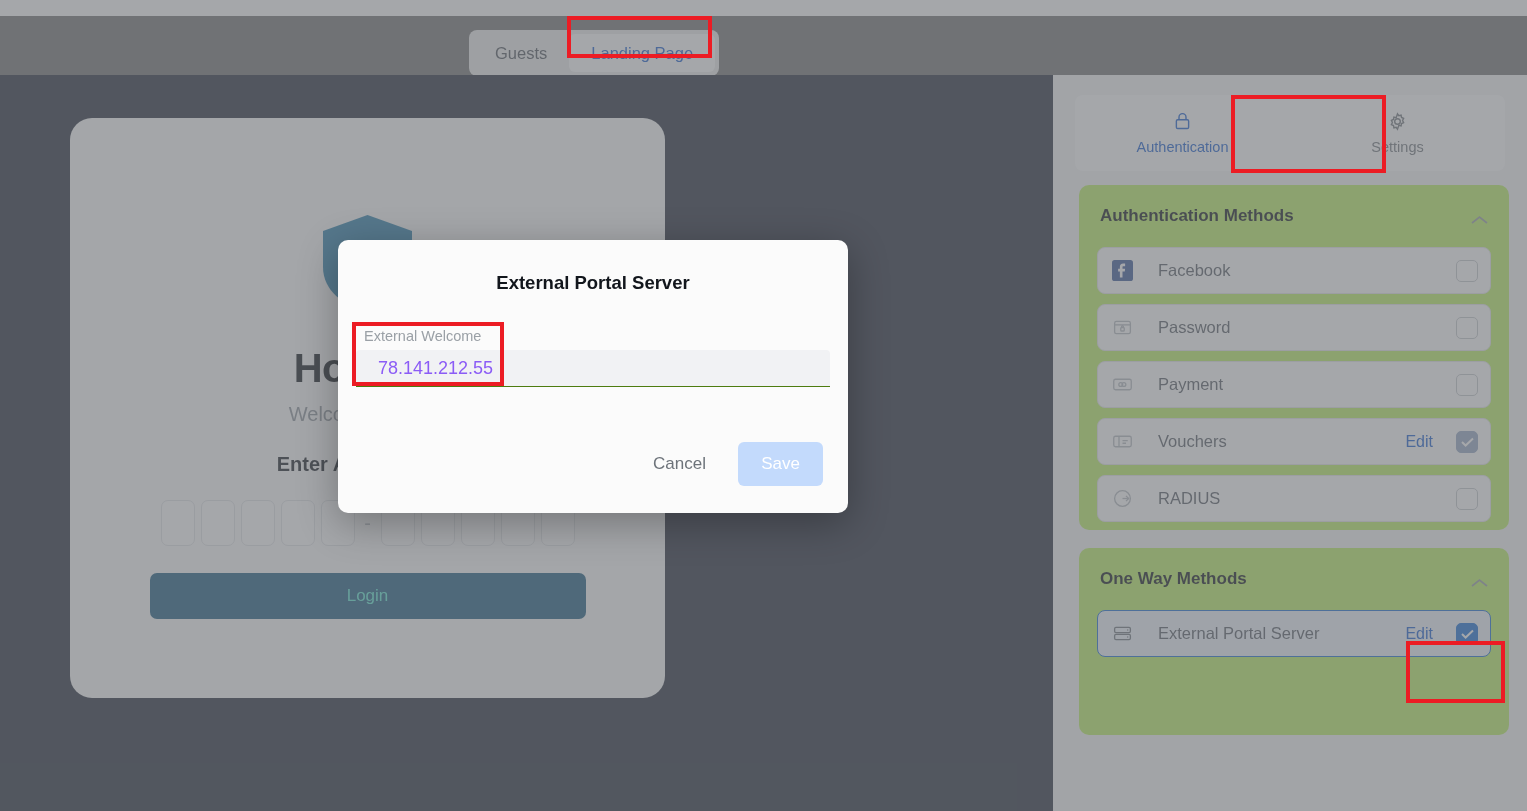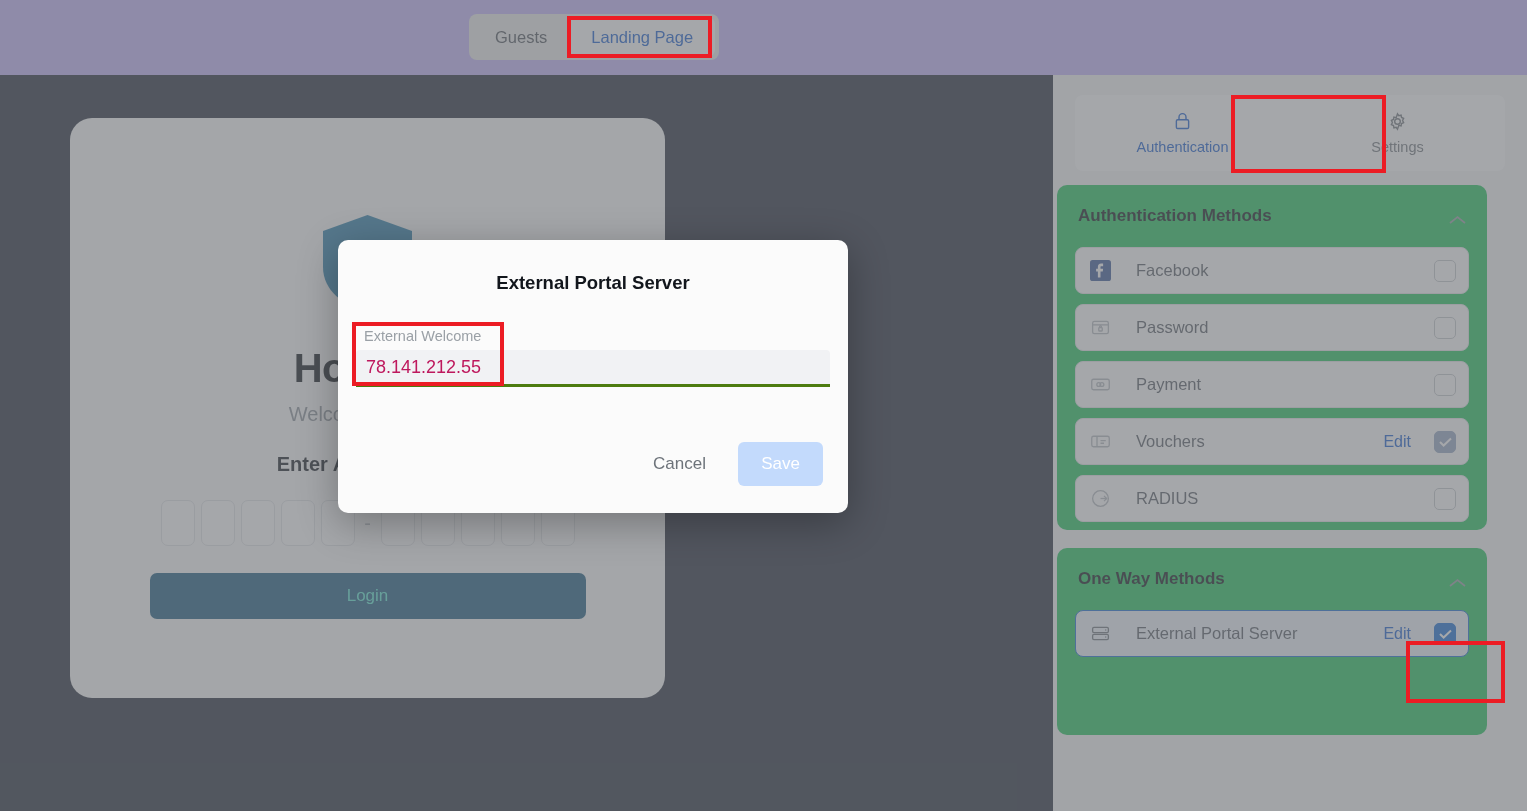--- a/index.html
+++ b/index.html
@@ -5,22 +5,22 @@
   * { margin:0; padding:0; box-sizing:border-box; }
   html, body {
     width:1527px; height:811px;
     font-family:"Liberation Sans", sans-serif;
     overflow:hidden; background:#ffffff;
   }
   #root { position:relative; width:1527px; height:811px; }
 
   
   .topbar{
-    position:absolute; left:0; top:0; width:1527px; height:75px;
-    background:#c4b5fd;
+    position:absolute; left:0; top:16px; width:1527px; height:75px;
+    background:#737373;
   }
   .segmented{
     position:absolute; left:469px; top:14px;
     height:46px; background:#eceded; border-radius:8px;
     display:flex; align-items:center; padding:4px;
   }
   .seg-item{
     height:38px; padding:0 22px; border-radius:6px;
     display:flex; align-items:center; justify-content:center;
     font-size:16.5px; color:#50565e; cursor:pointer; white-space:nowrap;
@@ -64,22 +64,22 @@
   }
   .tab{
     flex:1; display:flex; flex-direction:column; align-items:center;
     justify-content:center; gap:7px; cursor:pointer;
     font-size:14.5px; color:#73797f;
   }
   .tab.active{ color:#1b5fd0; }
   .tab svg{ display:block; }
 
   .section{
-    position:absolute; left:4px; width:430px;
-    background:#22c55e; border-radius:10px;
+    position:absolute; left:26px; width:430px;
+    background:#bef264; border-radius:10px;
   }
   #sec-auth{ top:110px; height:345px; }
   #sec-oneway{ top:473px; height:187px; }
   .sec-head{
     height:62px; padding:0 21px; display:flex; align-items:center;
     justify-content:space-between;
   }
   .sec-title{ font-size:17px; font-weight:bold; color:#12161c; }
   .chev{ width:17px; height:10px; }
 
@@ -114,23 +114,23 @@
     box-shadow:0 10px 40px rgba(0,0,0,0.3);
   }
   .modal-title{
     margin-top:32px; text-align:center; font-size:18.5px;
     font-weight:bold; color:#12161c;
   }
   .field{ position:absolute; left:18px; top:88px; width:474px; }
   .field-label{ font-size:14.5px; color:#9aa0a6; padding-left:8px; }
   .field-input{
     margin-top:6px; height:37px; background:#f1f2f4;
-    border-bottom:3px solid #4d7c0f; border-radius:4px 4px 0 0;
-    display:flex; align-items:center; padding-left:10px;
-    font-size:18px; color:#be185d;
+    border-bottom:1px solid #4d7c0f; border-radius:4px 4px 0 0;
+    display:flex; align-items:center; padding-left:22px;
+    font-size:18px; color:#8b5cf6;
   }
   .modal-actions{
     position:absolute; right:25px; bottom:27px;
     display:flex; align-items:center; gap:18px;
   }
   .btn-cancel{
     font-size:17px; color:#6d737a; padding:8px 14px; cursor:pointer;
   }
   .btn-save{
     width:85px; height:44px; background:#c3dafc; color:#ffffff;

